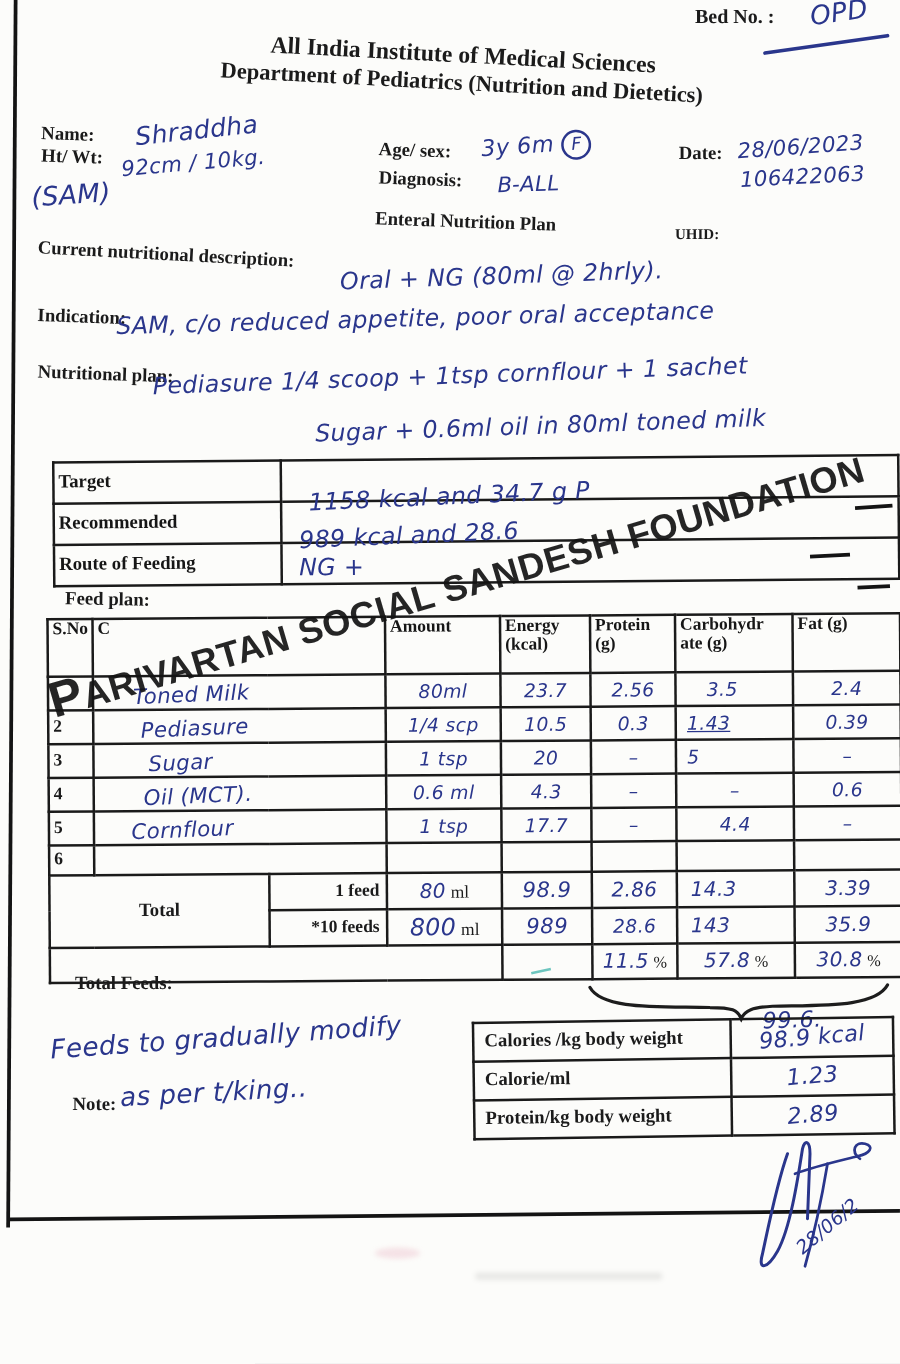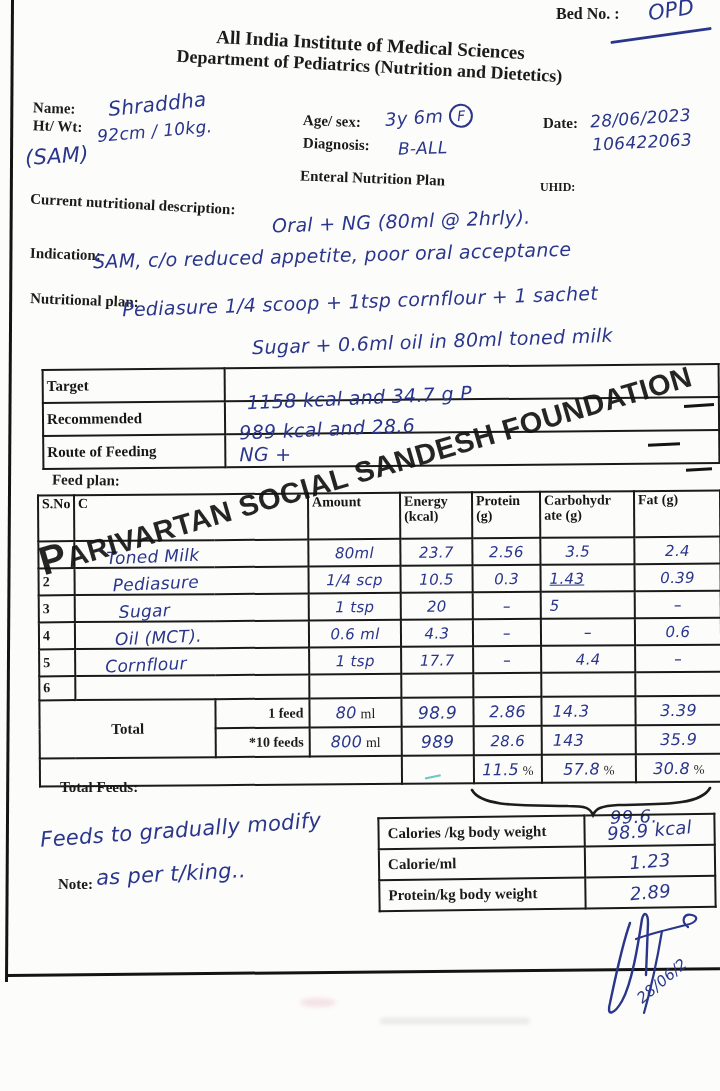--- a/index.html
+++ b/index.html
@@ -216,21 +216,21 @@
         <span class="printed" style="font-size:14px;font-weight:normal;">ml</span>
       </td>
       <td class="num hw" style="font-size:17px;">98.9</td>
       <td class="num hw" style="font-size:16px;">2.86</td>
       <td class="num hw" style="font-size:16px;text-align:left;padding-left:10px;">14.3</td>
       <td class="num hw" style="font-size:16px;">3.39</td>
     </tr>
     <tr style="height:29px;">
       <td class="printed" style="font-size:14px;text-align:right;padding-right:5px;margin-left:15px;">*10 feeds</td>
       <td class="num">
-        <span class="hw" style="font-size:16px;">800</span>
+        <span class="hw" style="font-size:19px;">800</span>
         <span class="printed" style="font-size:14px;font-weight:normal;">ml</span>
       </td>
       <td class="num hw" style="font-size:17px;">989</td>
       <td class="num hw" style="font-size:15px;border-radius:12px;">28.6</td>
       <td class="num hw" style="font-size:16px;text-align:left;padding-left:10px;">143</td>
       <td class="num hw" style="font-size:16px;">35.9</td>
     </tr>
 
     <tr style="height:28px;">
       <td colspan="4"></td>

